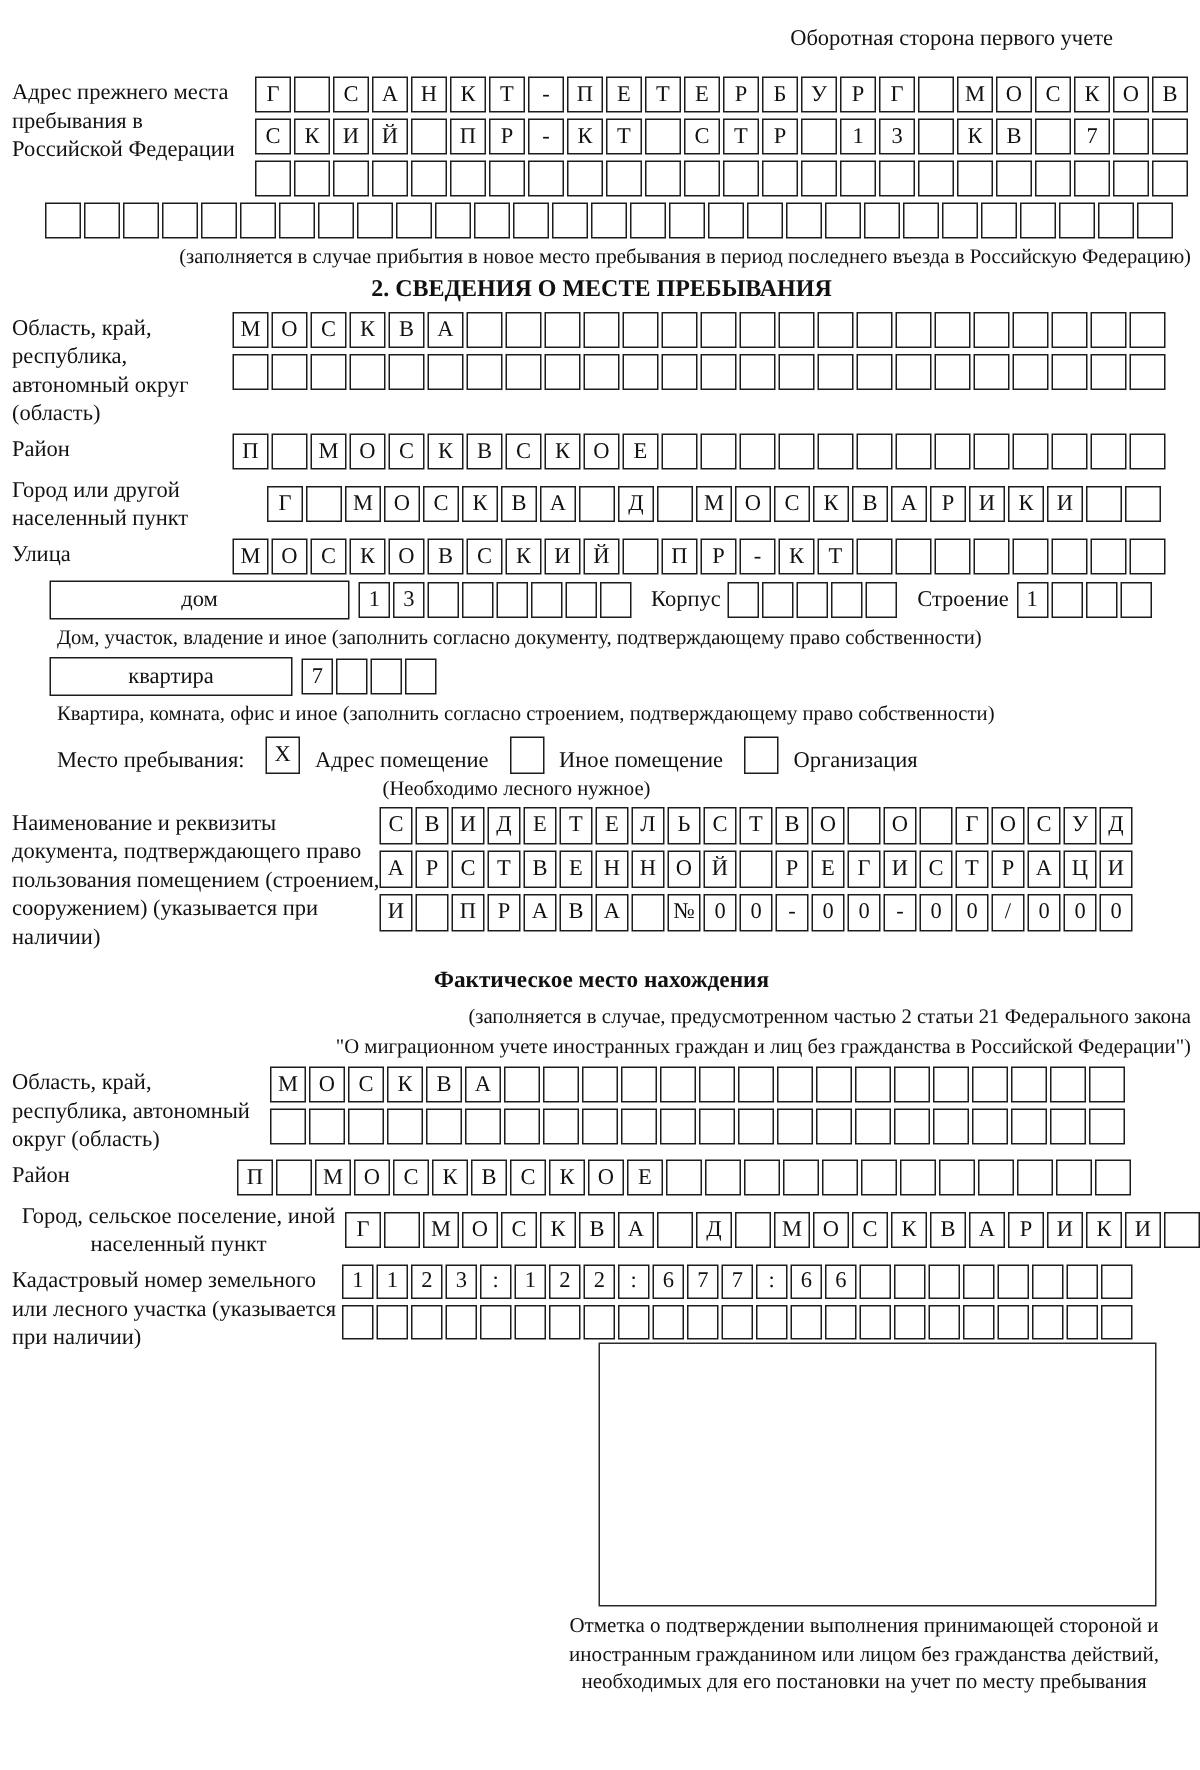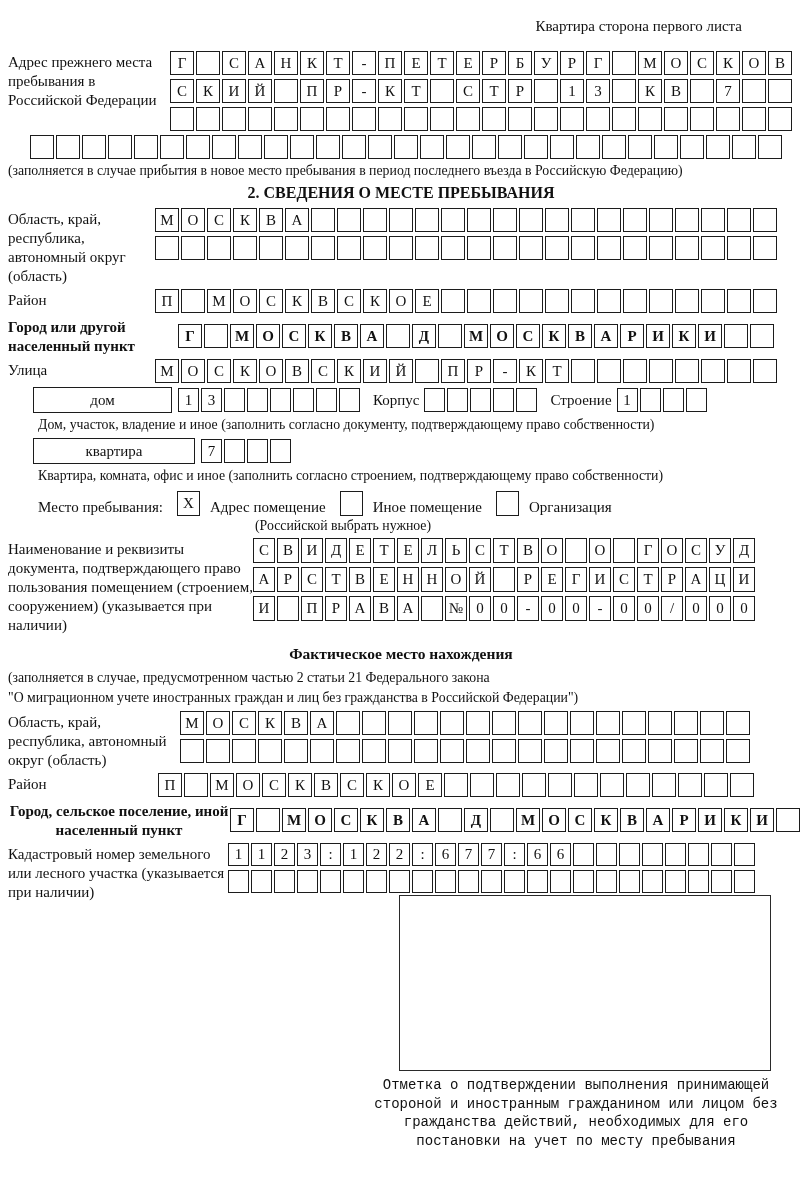--- a/index.html
+++ b/index.html
@@ -11,21 +11,21 @@
     overflow:hidden;
   }
   .page { width:800px; height:1180px; padding:18px 6px 0 8px; }
 
   .header-note {
     text-align:right; padding-right:52px;
     font-size:15px; margin-bottom:16px;
   }
 
   .field { display:flex; align-items:flex-start; margin-bottom:3px; }
-  .field.vcenter { align-items:center;font-weight:bold; }
+  .field.vcenter { align-items:center; }
   .label { font-size:15px; line-height:19px; flex:0 0 auto; padding-top:2px; }
   .rows { display:flex; flex-direction:column; gap:4px; }
 
   .cells { display:flex; gap:2px; }
   .cell {
     width:24px; height:24px; flex:0 0 auto;
     border:1.7px solid #1c1c1c;
     display:flex; align-items:center; justify-content:center;
     font-size:15px; line-height:1; background:#fff;
   }
@@ -33,61 +33,61 @@
   .cells.c23 .cell { width:21px; height:23px; }
   .cells.small .cell { width:21px; height:24px; }
 
   .w162 { width:162px; } .w147 { width:147px; } .w170 { width:170px; }
   .w245 { width:245px; } .w172 { width:172px; } .w150 { width:150px; }
   .w222 { width:222px;text-align:center; } .w220 { width:220px; }
 
   .overflow-row { margin:4px 0 3px 22px; }
 
   .caption { font-size:13.8px; line-height:18px; }
-  .caption.center { text-align:left; margin-bottom:2px; }
+  .caption.center { text-align:right; margin-bottom:2px; }
   .caption.indent { margin:1px 0 2px 30px; }
 
   .section-title { text-align:center; font-weight:bold; font-size:16px; margin:4px 0 6px 0; }
   .sub-title { text-align:center; font-weight:bold; font-size:15.5px; margin:10px 0 6px 0; }
 
   .house-row { display:flex; align-items:center; margin:4px 0 3px 25px; }
   .type-box {
     border:1.7px solid #1c1c1c; height:26px;
     display:flex; align-items:center; justify-content:center;
     font-size:15px; margin-right:6px;
   }
-  .type-box.house { width:139px; }
+  .type-box.house { width:200px; }
   .type-box.flat  { width:162px; }
   .inline-label { font-size:15px; margin:0 5px 0 13px; }
 
   .stay-row { display:flex; align-items:flex-end; margin:6px 0 2px 30px; font-size:15px; }
   .chk {
     width:23px; height:25px; border:1.7px solid #1c1c1c; flex:0 0 auto;
     display:flex; align-items:center; justify-content:center;
     font-size:15px; margin:0 10px 0 14px;
   }
   .opt-label { font-size:15px; }
   .stay-note { font-size:13.8px; margin:0 0 4px 247px; }
 
-  .stamp-wrap { position:relative; margin-top:-10px;font-family:Liberation Mono, monospace; }
+  .stamp-wrap { position:relative; margin-top:-10px; }
   .stamp-box {
     margin-left:391px; width:372px; height:176px;
     border:1.8px solid #2a2a2a; background:#fff;
   }
   .stamp-caption {
     margin:5px 0 0 352px; width:432px;
     text-align:center; font-size:14px; line-height:18.5px;
   }
 </style>
 </head>
 <body>
 
 <div class="page">
 
-  <div class="header-note">Квартира сторона первого листа</div>
+  <div class="header-note">Оборотная сторона первого учете</div>
 
   <div class="field">
     <div class="label w162">Адрес прежнего места пребывания в Российской Федерации</div>
     <div class="rows">
       <div class="cells">
           <span class="cell">Г</span>
           <span class="cell"></span>
           <span class="cell">С</span>
           <span class="cell">А</span>
           <span class="cell">Н</span>
@@ -394,21 +394,21 @@
 
   <div class="stay-row">
     <span>Место пребывания:</span>
     <span class="chk">X</span>
     <span class="opt-label">Адрес помещение</span>
     <span class="chk"></span>
     <span class="opt-label">Иное помещение</span>
     <span class="chk"></span>
     <span class="opt-label">Организация</span>
   </div>
-  <div class="stay-note">(Российской выбрать нужное)</div>
+  <div class="stay-note">(Необходимо лесного нужное)</div>
 
   <div class="field">
     <div class="label w245">Наименование и реквизиты документа, подтверждающего право пользования помещением (строением, сооружением) (указывается при наличии)</div>
     <div class="rows">
       <div class="cells c21">
           <span class="cell">С</span>
           <span class="cell">В</span>
           <span class="cell">И</span>
           <span class="cell">Д</span>
           <span class="cell">Е</span>

